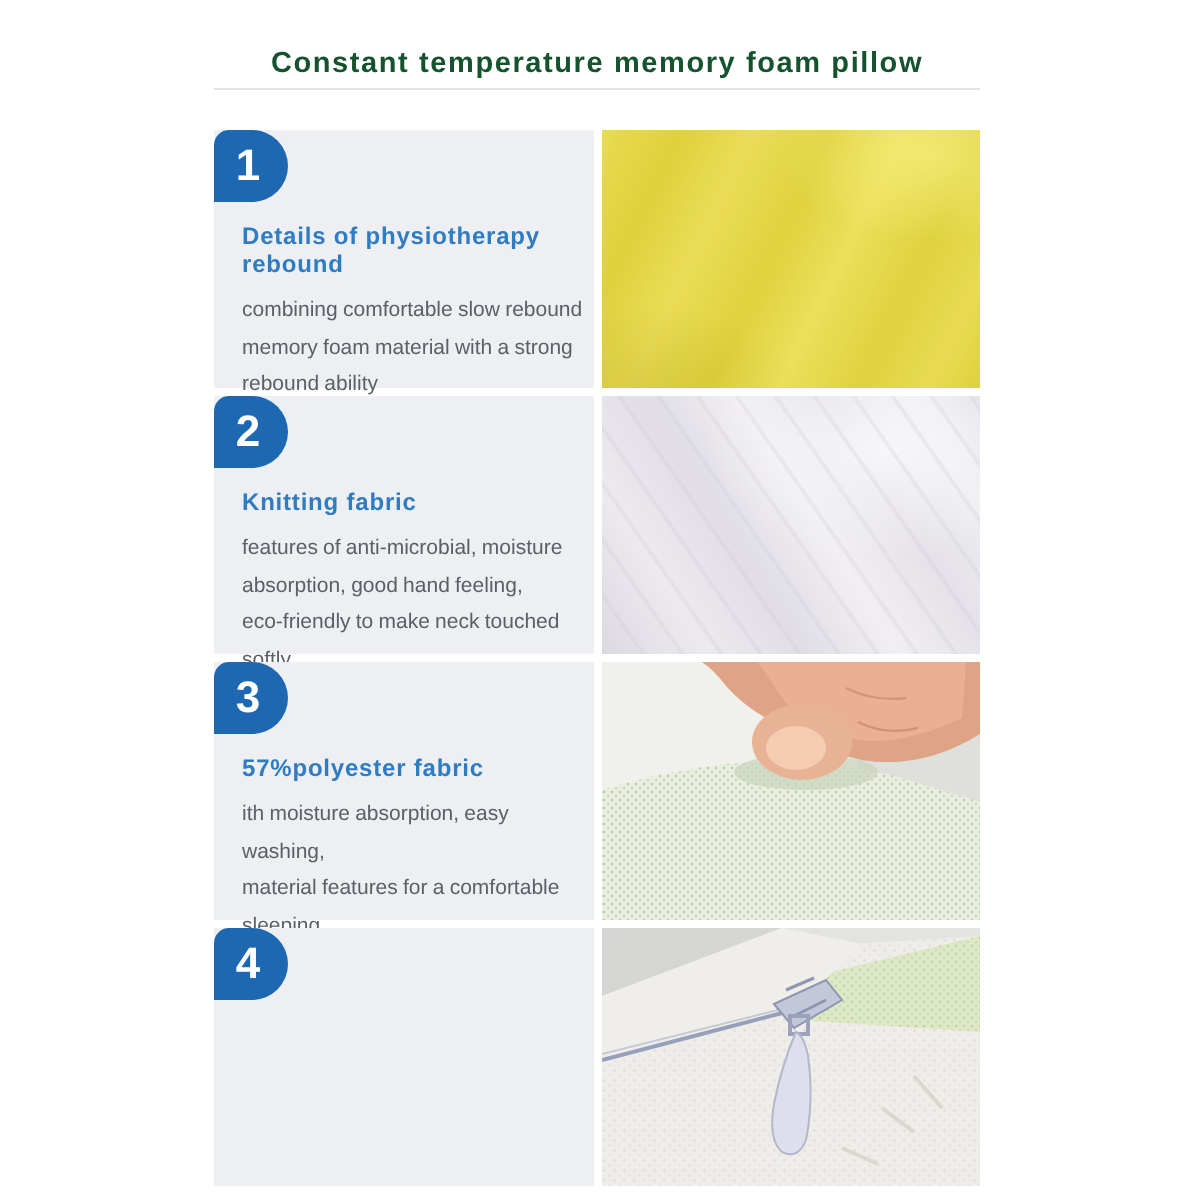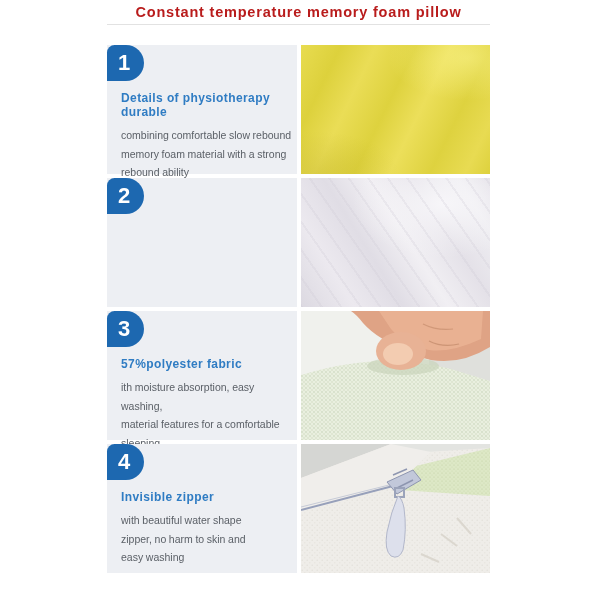--- a/index.html
+++ b/index.html
@@ -1,20 +1,20 @@
 <!DOCTYPE html>
 <html><head>
 <meta charset="utf-8">
 <style>
   * { margin:0; padding:0; box-sizing:border-box; }
   html,body { width:600px; height:600px; background:#ffffff;
     font-family:"Liberation Sans", sans-serif; overflow:hidden; }
   .content { position:absolute; left:107px; top:0; width:383px; }
-  .page-title { padding-top:4px; text-align:center; font-size:14.5px;
-    font-weight:bold; letter-spacing:0.8px; color:#b91c1c; }
+  .page-title { padding-top:24px; text-align:center; font-size:14.5px;
+    font-weight:bold; letter-spacing:0.8px; color:#14532d; }
   .title-divider { margin-top:4px; height:1px; background:#e2e2e2; border:none; }
   .rows { margin-top:20px; }
   .row { display:flex; justify-content:space-between; height:129px; margin-bottom:4px; }
   .panel { position:relative; width:190px; height:129px; background:#edeff3; }
   .badge { position:absolute; top:0; left:0; width:37px; height:36px;
     background:#1d68b0; border-radius:8px 19px 19px 0;
     color:#ffffff; font-weight:bold; font-size:22px;
     display:flex; align-items:center; justify-content:center; padding-right:3px; }
   .panel-text { position:absolute; left:14px; right:2px; top:46px; }
   .panel-heading { font-size:12px; font-weight:bold; letter-spacing:0.4px;
@@ -45,32 +45,39 @@
 
   <div class="page-title">Constant temperature memory foam pillow</div>
   <hr class="title-divider">
 
   <div class="rows">
 
     <div class="row">
       <div class="panel">
         <div class="badge">1</div>
         <div class="panel-text">
-          <div class="panel-heading">Details of physiotherapy durable</div>
+          <div class="panel-heading">Details of physiotherapy rebound</div>
           <div class="panel-body">combining comfortable slow rebound
 memory foam material with a strong
 rebound ability</div>
         </div>
       </div>
       <div class="image img-foam"></div>
     </div>
 
     <div class="row">
       <div class="panel">
         <div class="badge">2</div>
+        <div class="panel-text">
+          <div class="panel-heading">Knitting fabric</div>
+          <div class="panel-body">features of anti-microbial, moisture
+absorption, good hand feeling,
+eco-friendly to make neck touched softly
+with pillow</div>
+        </div>
       </div>
       <div class="image img-knit"></div>
     </div>
 
     <div class="row">
       <div class="panel">
         <div class="badge">3</div>
         <div class="panel-text">
           <div class="panel-heading">57%polyester fabric</div>
           <div class="panel-body">ith moisture absorption, easy washing,
@@ -97,26 +104,20 @@
           <ellipse cx="97" cy="43" rx="15" ry="11" fill="#f3ccb1"></ellipse>
           <path d="M128,30 Q142,37 158,33" stroke="#c68d6e" stroke-width="1.2" fill="none" opacity="0.8"></path>
           <path d="M122,13 Q136,20 152,18" stroke="#c68d6e" stroke-width="1.2" fill="none" opacity="0.7"></path>
         </svg>
       </div>
     </div>
 
     <div class="row">
       <div class="panel">
         <div class="badge">4</div>
-        <div class="panel-text">
-          <div class="panel-heading">Invisible zipper</div>
-          <div class="panel-body">with beautiful water shape
-zipper, no harm to skin and
-easy washing</div>
-        </div>
       </div>
       <div class="image">
         <svg class="img-svg" viewBox="0 0 189 129" preserveAspectRatio="none">
           <defs>
             <pattern id="knit4" width="5" height="5" patternUnits="userSpaceOnUse">
               <rect width="5" height="5" fill="#efede9"></rect>
               <circle cx="1.2" cy="1.2" r="0.7" fill="#e2dfd8"></circle>
               <circle cx="3.8" cy="3.8" r="0.7" fill="#e7e4de"></circle>
             </pattern>
             <pattern id="mesh4" width="4" height="4" patternUnits="userSpaceOnUse">

